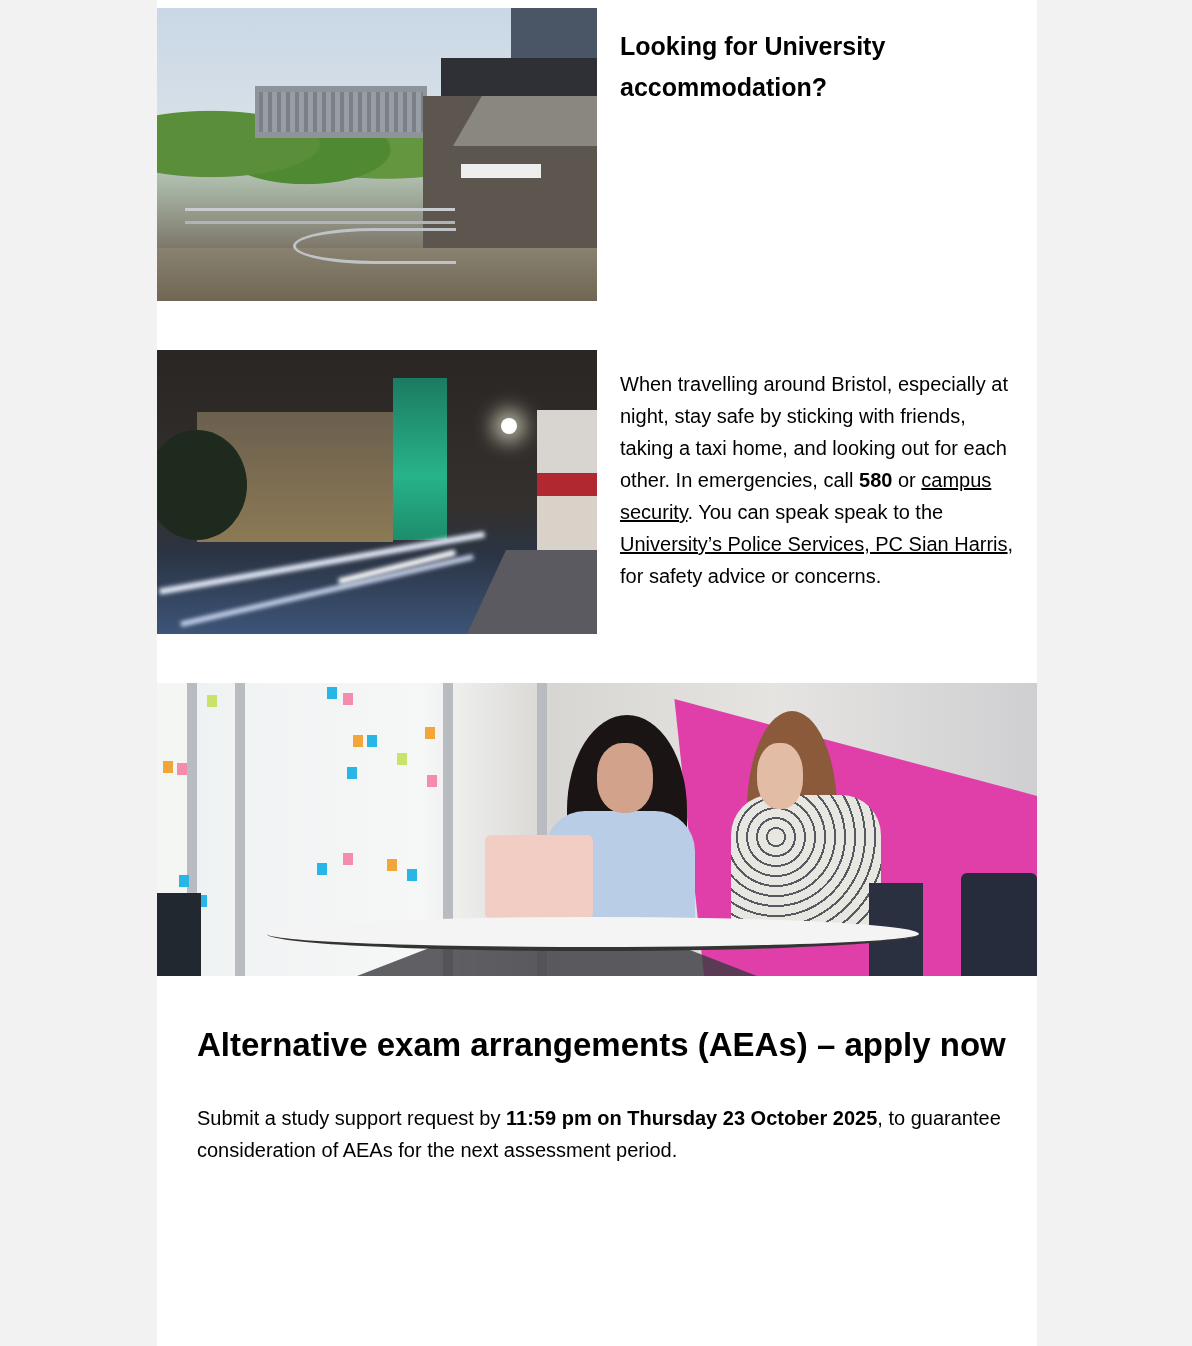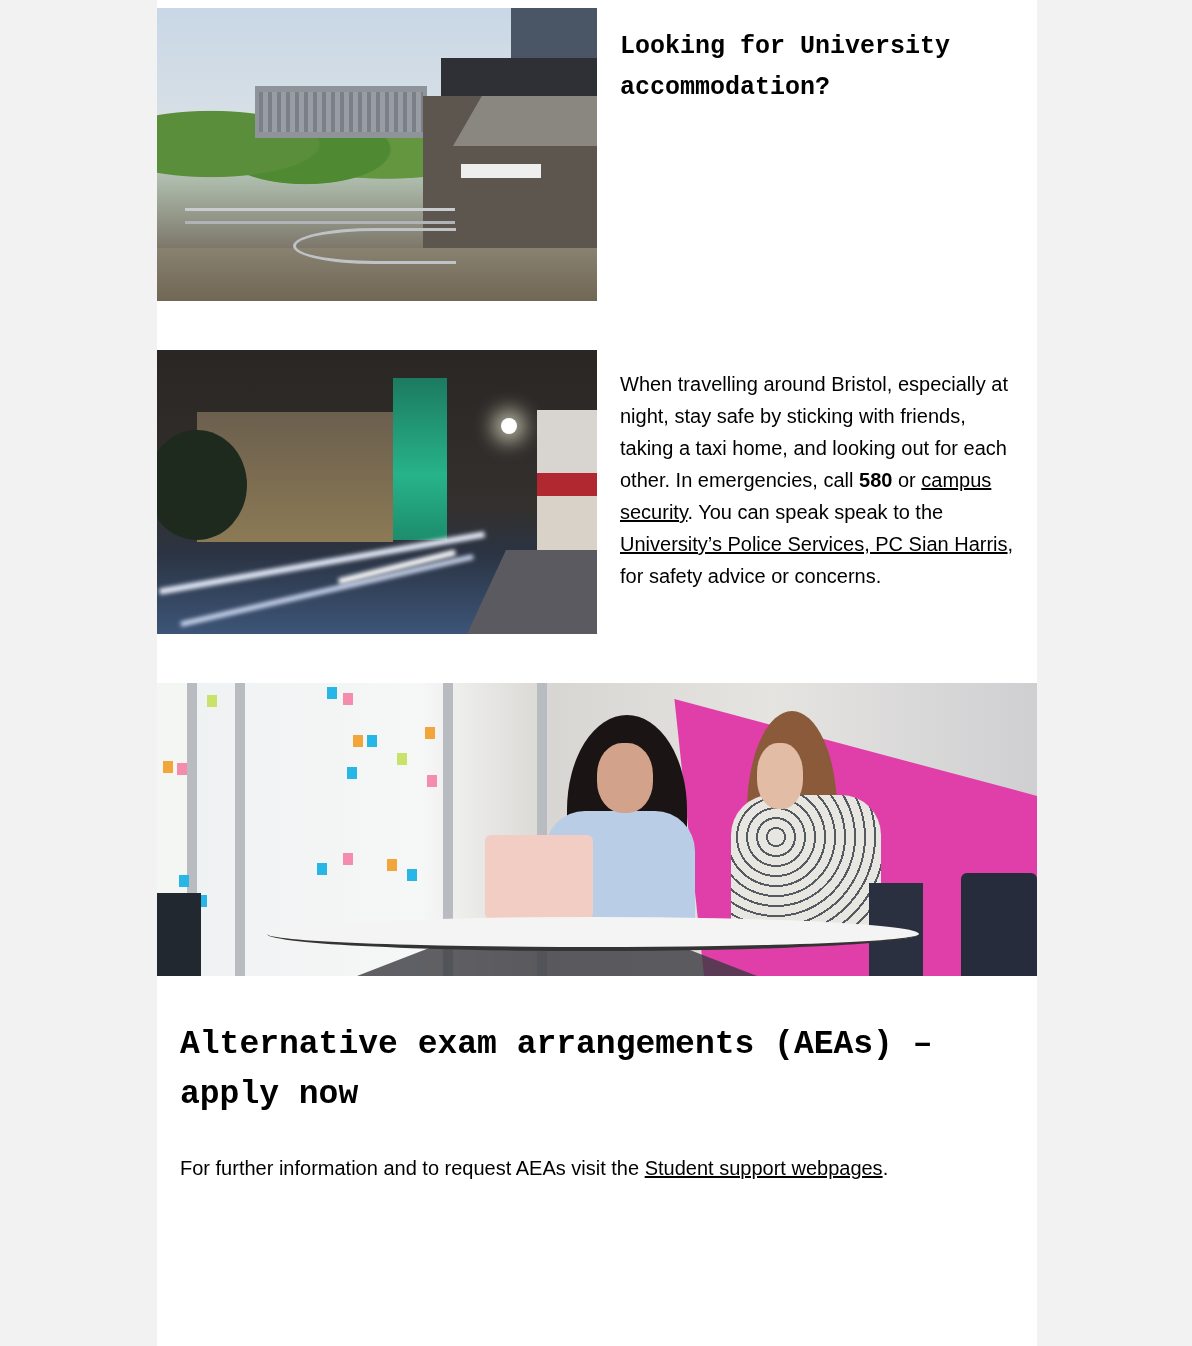--- a/index.html
+++ b/index.html
@@ -27,29 +27,28 @@
   .text-col {
     position: absolute;
     left: 463px;
     width: 400px;
   }
   h2 {
     margin: 0;
     font-size: 25px;
     line-height: 41px;
     font-weight: bold;
-    font-family: Liberation Mono, monospace;
   }
   p {
     margin: 0;
     font-size: 20px;
     line-height: 32px;
   }
   a { color: #000; text-decoration: underline; }
-  .aea { position: absolute; left: 23px; top: 1020px; width: 840px; }
+  .aea { position: absolute; left: 40px; top: 1020px; width: 840px; }
   .aea h2 { font-size: 33px; line-height: 50px; }
   .aea p.gap { margin-top: 32px; }
 
   
   .p1 { top: 8px; width: 440px; height: 293px;
         background: linear-gradient(#c9d7e6 0%, #d8e0e6 40%, #aab8a8 60%, #7d776a 82%, #7a6e58 100%); }
   .p1 .tower { position:absolute; left:354px; top:0; width:86px; height:50px; background:#4a5566; }
   .p1 .flats { position:absolute; left:98px; top:78px; width:172px; height:52px; background:#8e949a; }
   .p1 .flats::after { content:""; position:absolute; inset:6px 4px; background: repeating-linear-gradient(90deg,#6d737a 0 4px,#9ea4aa 4px 9px); opacity:.6; }
   .p1 .darkblock { position:absolute; left:284px; top:50px; width:156px; height:46px; background:#2f3036; }
@@ -163,16 +162,16 @@
     <div class="chair-m"></div>
     <div class="chair-r"></div>
     <div class="chair-l"></div>
     <div class="base"></div>
     <div class="laptop"></div>
     <div class="table"></div>
   </div>
 
   <div class="aea">
     <h2>Alternative exam arrangements (AEAs) – apply now</h2>
-    <p class="gap"><span>For further information and to request AEAs visit the </span><a href="#">Student support webpages</a><span>.</span></p>
+    <p class="gap"><span>Submit a study support request by </span><b>11:59 pm on Thursday 23 October 2025</b><span>, to guarantee consideration of AEAs for the next assessment period.</span></p>
   </div>
 
 </div>
 
 </body></html>

